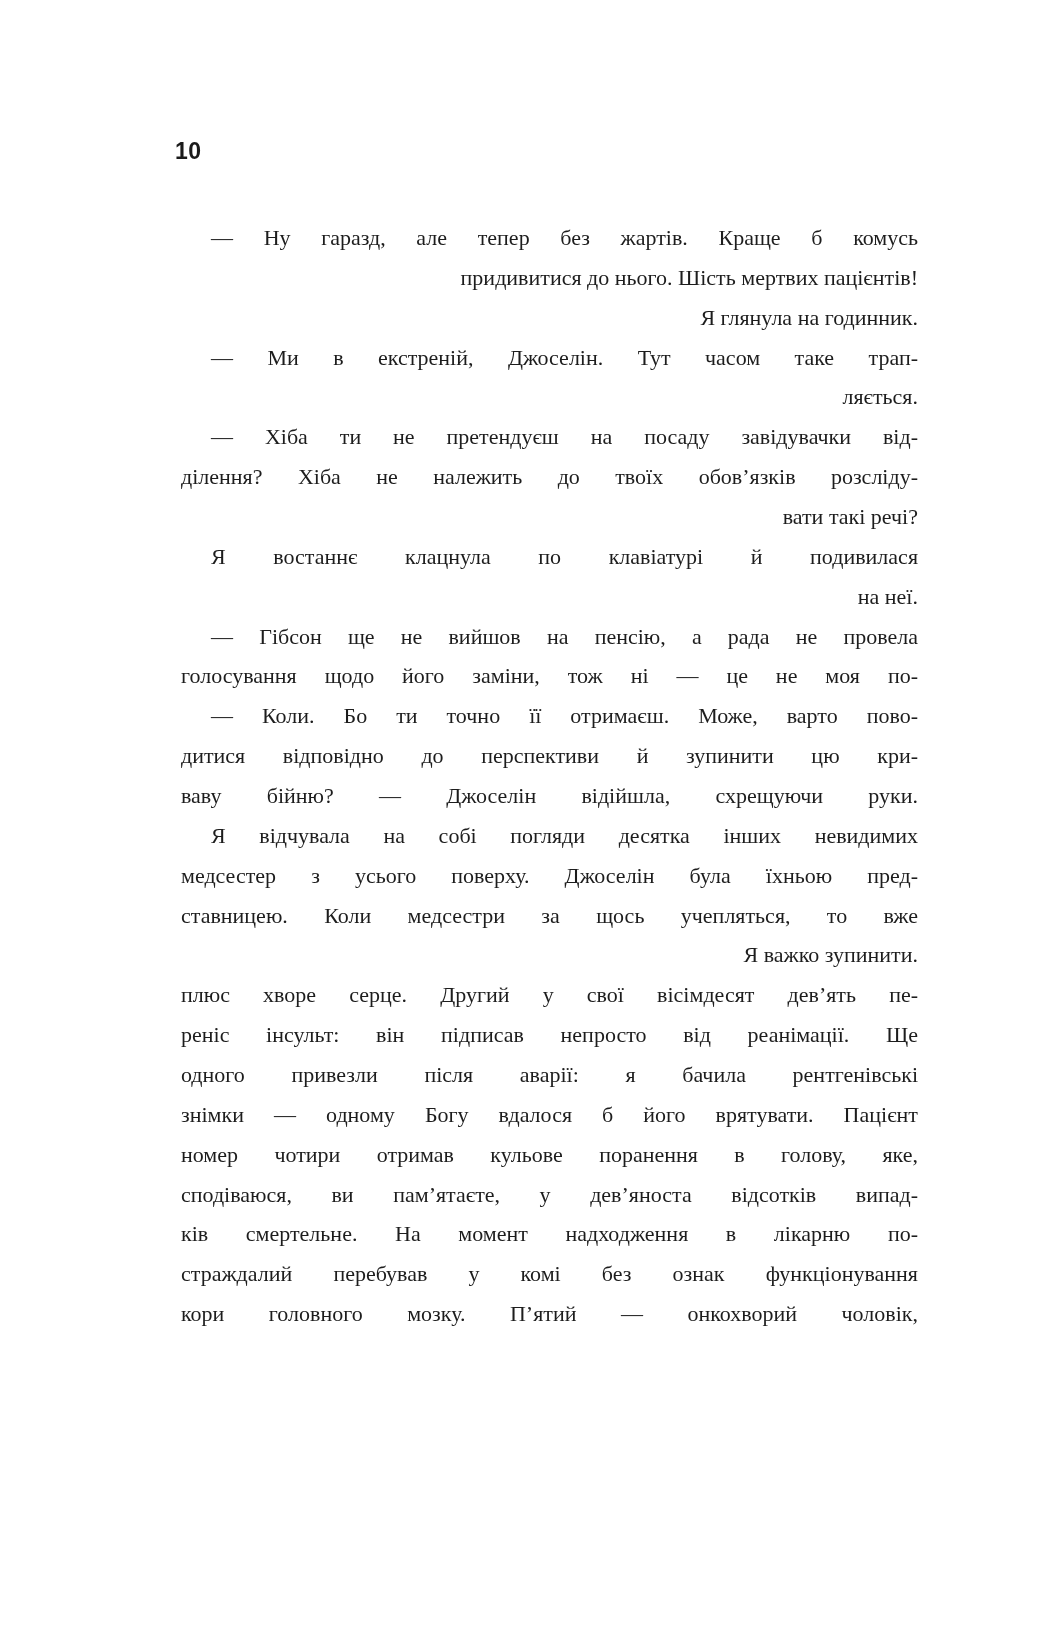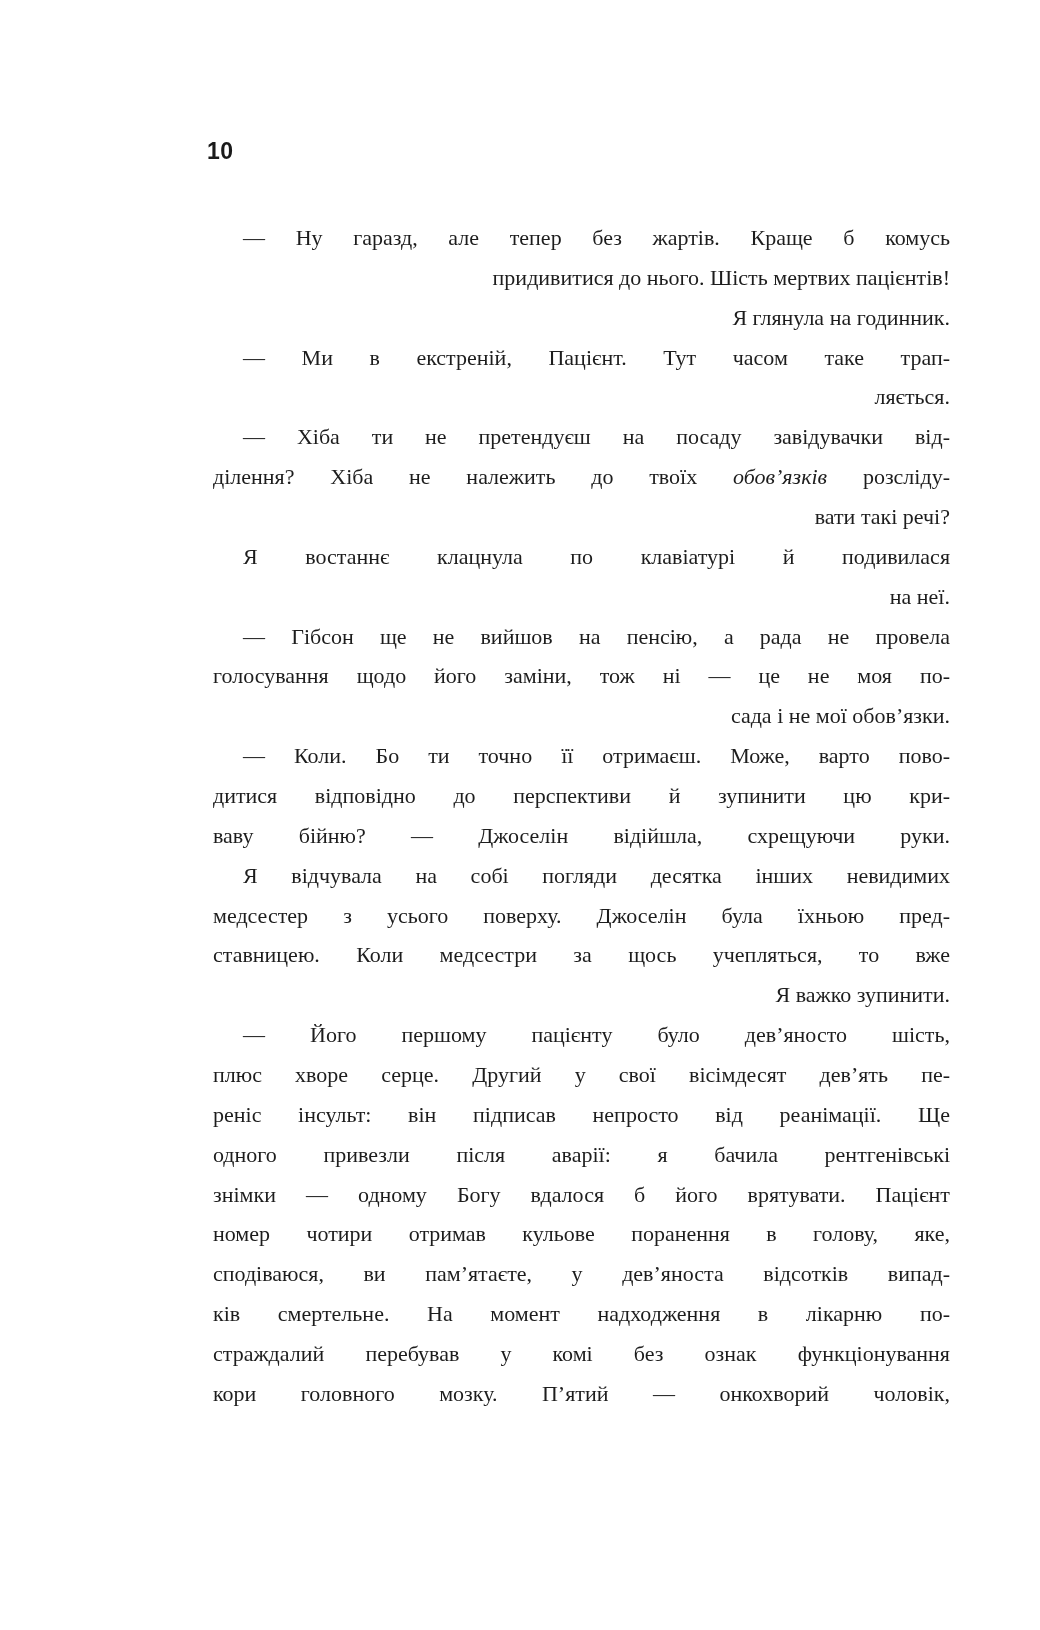--- a/index.html
+++ b/index.html
@@ -8,21 +8,20 @@
     height: 1630px;
     background: #ffffff;
     position: relative;
     font-family: "Liberation Serif", serif;
   }
   .page {
     position: absolute;
     inset: 0;
     background: #ffffff;
     overflow: hidden;
-    margin-left: 32px;
   }
   .page-number {
     position: absolute;
     left: 175px;
     top: 138px;
     font-family: "Liberation Sans", sans-serif;
     font-weight: 700;
     font-size: 23px;
     letter-spacing: 0.5px;
     color: #1a1a1a;
@@ -40,49 +39,47 @@
     height: 39.87px;
     text-align: right;
     white-space: nowrap;
   }
   .line.fill {
     white-space: normal;
     text-align: justify;
     text-align-last: justify;
   }
   .line.first { padding-left: 30px; }
-  .italic { font-style: italic; }
+  .italic { }
 </style>
 </head>
 <body style="background: rgb(255, 255, 255);">
 
 <div class="page">
   <div class="page-number">10</div>
   <div class="text-block" style="color: rgb(29, 29, 29);">
       <div class="line fill first"><span>— Ну гаразд, але тепер без жартів. Краще б комусь</span></div>
       <div class="line"><span>придивитися до нього. Шість мертвих пацієнтів!</span></div>
       <div class="line first"><span>Я глянула на годинник.</span></div>
-      <div class="line fill first"><span>— Ми в екстреній, Пацієнт. Тут часом таке трап-</span></div>
+      <div class="line fill first"><span>— Ми в екстреній, Джоселін. Тут часом таке трап-</span></div>
       <div class="line"><span>ляється.</span></div>
       <div class="line fill first"><span>— Хіба ти не претендуєш на посаду завідувачки від-</span></div>
       <div class="line fill"><span>ділення? Хіба не належить до твоїх </span><span class="italic">обов’язків</span><span> розсліду-</span></div>
       <div class="line"><span>вати такі речі?</span></div>
       <div class="line fill first"><span>Я востаннє клацнула по клавіатурі й подивилася</span></div>
       <div class="line"><span>на неї.</span></div>
       <div class="line fill first"><span>— Гібсон ще не вийшов на пенсію, а рада не провела</span></div>
       <div class="line fill"><span>голосування щодо його заміни, тож ні — це не моя по-</span></div>
-      <div class="line"><span>сада і не мої обов’язки.</span></div>
       <div class="line fill first"><span>— Коли. Бо ти точно її отримаєш. Може, варто пово-</span></div>
       <div class="line fill"><span>дитися відповідно до перспективи й зупинити цю кри-</span></div>
       <div class="line fill"><span>ваву бійню? — Джоселін відійшла, схрещуючи руки.</span></div>
       <div class="line fill first"><span>Я відчувала на собі погляди десятка інших невидимих</span></div>
       <div class="line fill"><span>медсестер з усього поверху. Джоселін була їхньою пред-</span></div>
       <div class="line fill"><span>ставницею. Коли медсестри за щось учепляться, то вже</span></div>
       <div class="line first"><span>Я важко зупинити.</span></div>
-      <div class="line fill first"><span>— Його першому пацієнту було дев’яносто шість,</span></div>
       <div class="line fill"><span>плюс хворе серце. Другий у свої вісімдесят дев’ять пе-</span></div>
       <div class="line fill"><span>реніс інсульт: він підписав непросто від реанімації. Ще</span></div>
       <div class="line fill"><span>одного привезли після аварії: я бачила рентгенівські</span></div>
       <div class="line fill"><span>знімки — одному Богу вдалося б його врятувати. Пацієнт</span></div>
       <div class="line fill"><span>номер чотири отримав кульове поранення в голову, яке,</span></div>
       <div class="line fill"><span>сподіваюся, ви пам’ятаєте, у дев’яноста відсотків випад-</span></div>
       <div class="line fill"><span>ків смертельне. На момент надходження в лікарню по-</span></div>
       <div class="line fill"><span>страждалий перебував у комі без ознак функціонування</span></div>
       <div class="line fill"><span>кори головного мозку. П’ятий — онкохворий чоловік,</span></div>
     </div>

